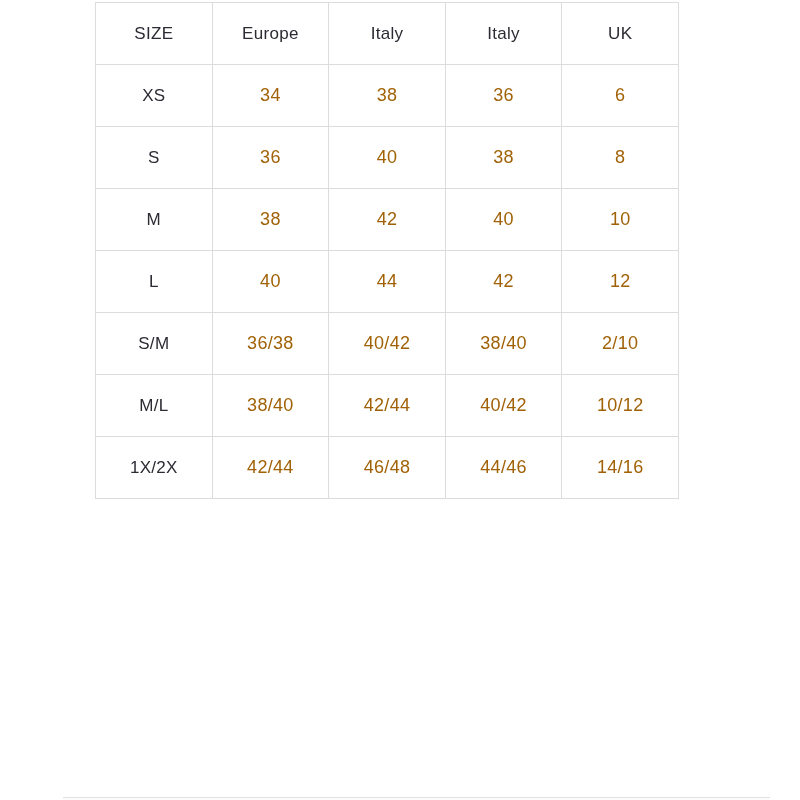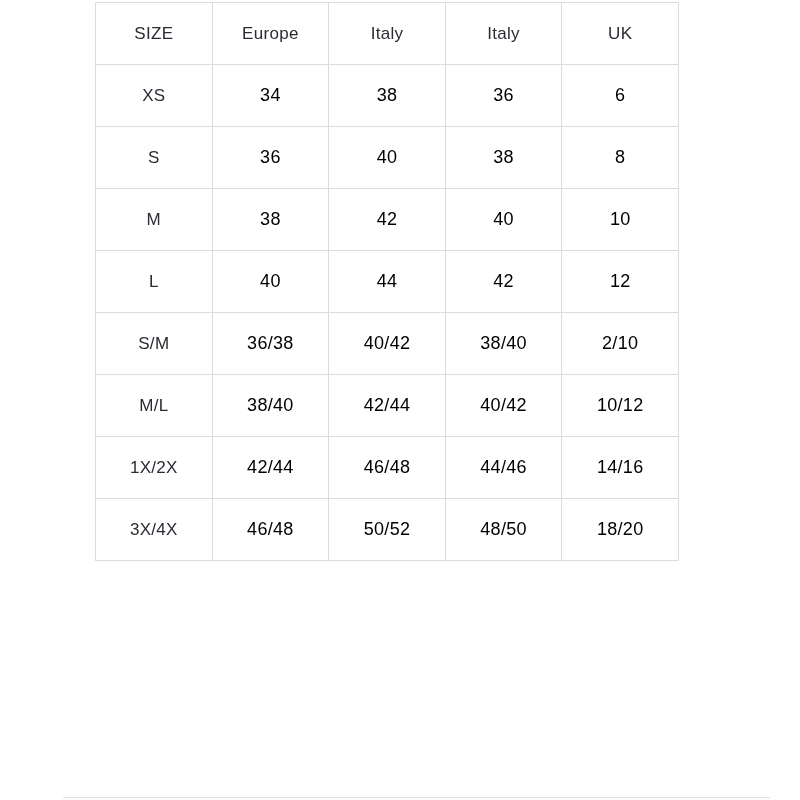--- a/index.html
+++ b/index.html
@@ -32,21 +32,21 @@
     letter-spacing: 0.3px;
   }
   table.size-table th {
     font-size: 17px;
     font-weight: 400;
     color: #2b2b33;
   }
   table.size-table td {
     font-size: 18px;
     font-weight: 400;
-    color: #000000;
+    color: #a16207;
   }
   
   .cropped-table-edge {
     position: absolute;
     left: 63px;
     top: 797px;
     width: 707px;
     height: 3px;
     border-top: 1px solid #e2e2e2;
     background: #fcfcfc;
@@ -109,27 +109,20 @@
         <td>40/42</td>
         <td>10/12</td>
       </tr>
       <tr>
         <th>1X/2X</th>
         <td>42/44</td>
         <td>46/48</td>
         <td>44/46</td>
         <td>14/16</td>
       </tr>
-      <tr>
-        <th>3X/4X</th>
-        <td>46/48</td>
-        <td>50/52</td>
-        <td>48/50</td>
-        <td>18/20</td>
-      </tr>
     </tbody>
   </table>
 </div>
 
 <div class="chart-wrap" id="extra-chart">
   <table class="size-table">
     <tbody>
     </tbody>
   </table>
 </div>

